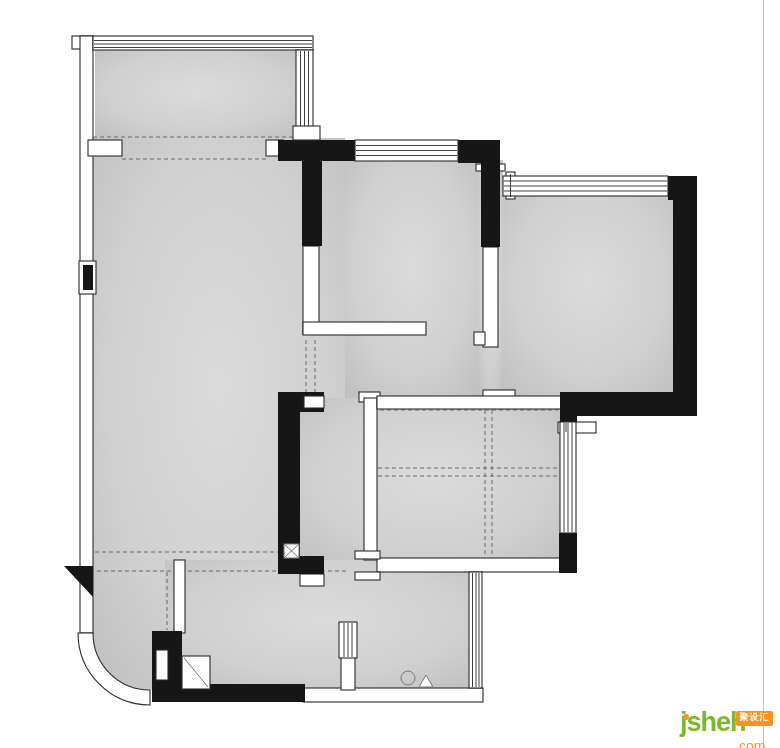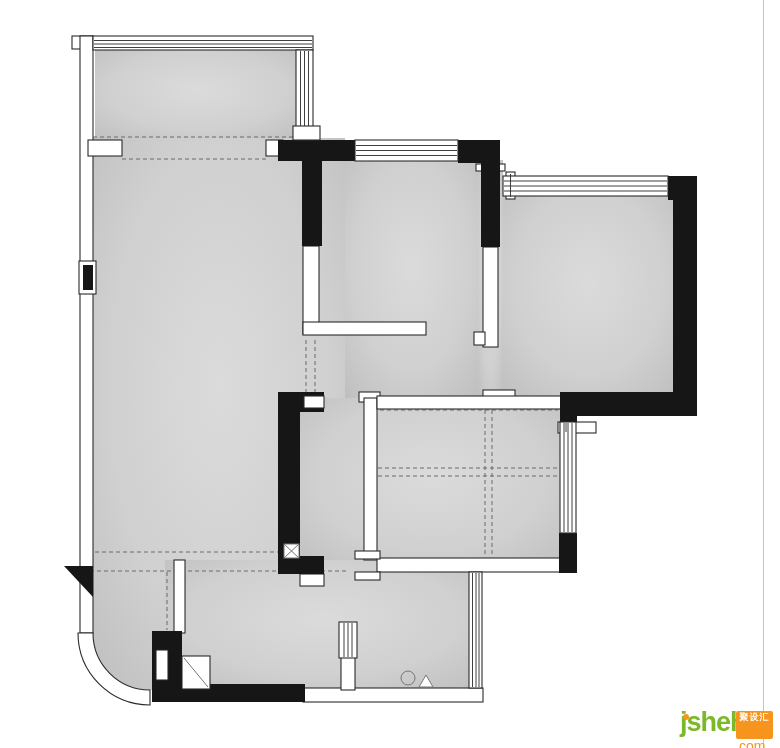--- a/index.html
+++ b/index.html
@@ -18,21 +18,21 @@
   .dash{stroke:var(--dash);stroke-width:1;stroke-dasharray:4 3;fill:none;}
   .sym{stroke:#777;stroke-width:1;fill:none;}
   .symf{stroke:#777;stroke-width:1;fill:#fff;}
   .rule{stroke:var(--rule);stroke-width:1;}
   
   .wm{position:absolute;left:680px;top:706px;width:98px;height:40px;}
   .wm-brand{position:absolute;left:0;top:1px;font-size:27px;font-weight:bold;
             letter-spacing:-1px;color:var(--brand-green);line-height:30px;}
   .wm-jdot{position:absolute;left:3px;top:8px;width:6px;height:6px;border-radius:50%;
            background:var(--brand-orange);}
-  .wm-badge{position:absolute;left:56px;top:5px;width:37px;height:28px;border-radius:2px;
+  .wm-badge{position:absolute;left:56px;top:5px;width:37px;height:15px;border-radius:2px;
             background:var(--brand-orange);color:#fff;font-size:9px;font-weight:bold;
             text-align:center;line-height:13px;letter-spacing:1px;}
   .wm-tld{position:absolute;left:55px;top:32px;font-size:14px;font-weight:normal;
           color:var(--brand-orange);line-height:16px;}
 </style>
 </head>
 <body>
 
 <div id="stage">
 

